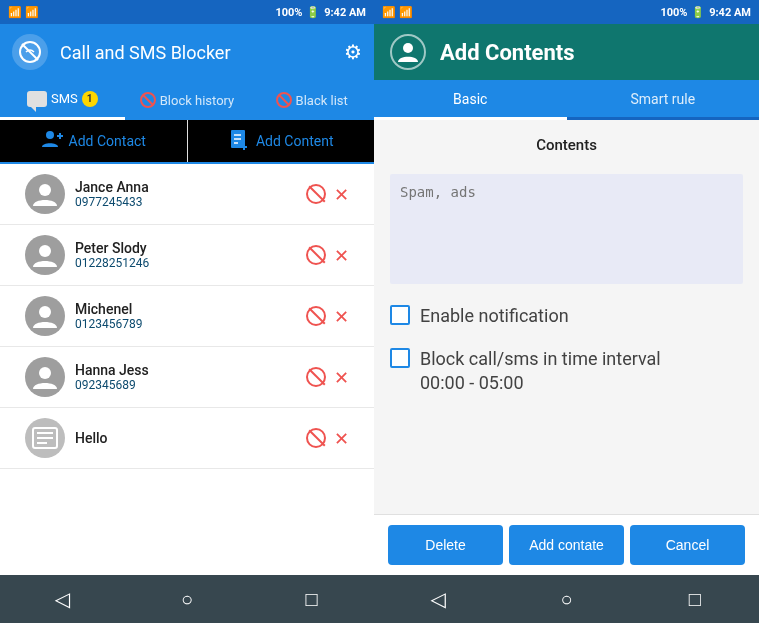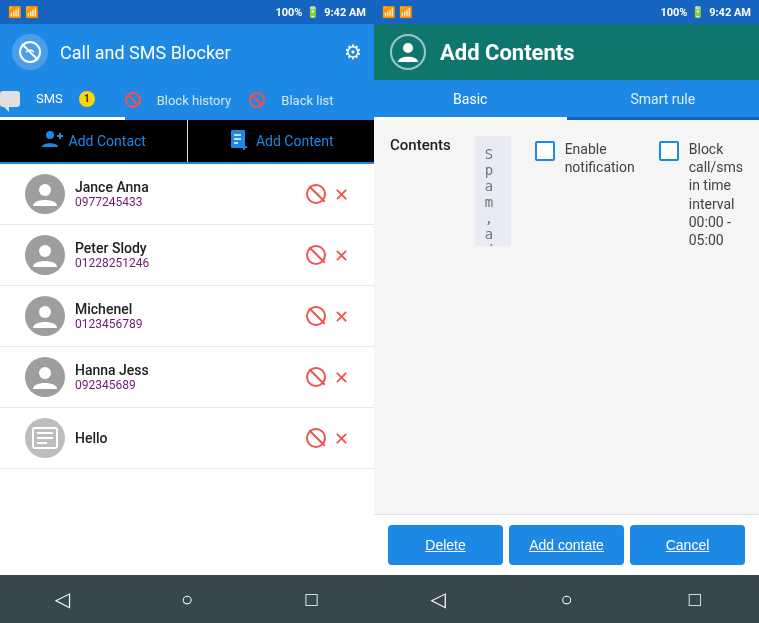--- a/index.html
+++ b/index.html
@@ -64,25 +64,26 @@
     .tabs-bar {
       background: #1E88E5;
       height: 40px;
       display: flex;
       align-items: stretch;
     }
     .tab-item {
       flex: 1;
       display: flex;
       align-items: center;
+      justify-content: center;
       color: rgba(255,255,255,0.8);
       font-size: 13px;
       cursor: pointer;
       position: relative;
-      gap: 16px;
+      gap: 4px;
     }
     .tab-item.active {
       color: white;
       border-bottom: 3px solid white;
     }
     .tab-badge {
       background: #FFD600;
       color: #333;
       border-radius: 50%;
       width: 16px; height: 16px;
@@ -142,21 +143,21 @@
       width: 40px; height: 40px;
       border-radius: 50%;
       background: #9e9e9e;
       display: flex; align-items: center; justify-content: center;
       color: white;
       font-size: 20px;
       flex-shrink: 0;
     }
     .contact-info { flex: 1; }
     .contact-name { font-size: 14px; font-weight: 500; color: #212121; }
-    .contact-number { font-size: 12px; color: #701a75; }
+    .contact-number { font-size: 12px; color: #0c4a6e; }
     .contact-actions { display: flex; align-items: center; gap: 8px; }
     .action-block-circle {
       width: 20px; height: 20px;
       border-radius: 50%;
       border: 2px solid #ef5350;
       position: relative;
     }
     .action-block-circle::after {
       content: '';
       position: absolute;
@@ -235,22 +236,22 @@
       border-bottom: 3px solid white;
       color: #ffffff;
       margin-bottom: -3px;
     }
 
     .right-content {
       flex: 1;
       padding: 16px;
       overflow-y: auto;
       display: flex;
-      flex-direction: row;
-      gap: 24px;
+      flex-direction: column;
+      gap: 16px;
     }
 
     .section-label {
       text-align: center;
       font-size: 15px;
       font-weight: 500;
       color: #212121;
       margin-bottom: 4px;
     }
 
@@ -276,21 +277,21 @@
     .checkbox-box {
       width: 20px; height: 20px;
       border: 2px solid #1E88E5;
       border-radius: 2px;
       flex-shrink: 0;
       margin-top: 1px;
       background: white;
       cursor: pointer;
     }
     .checkbox-label {
-      font-size: 14px;
+      font-size: 18px;
       color: #424242;
       line-height: 1.3;
     }
 
     .bottom-buttons {
       display: flex;
       gap: 6px;
       padding: 10px 14px;
       background: white;
       border-top: 1px solid #e0e0e0;
@@ -298,21 +299,20 @@
     .btn {
       flex: 1;
       height: 40px;
       border: none;
       border-radius: 4px;
       font-size: 14px;
       font-weight: 500;
       cursor: pointer;
       color: white;
       background: #1E88E5;
-      text-decoration: underline;
     }
 
     .right-nav-bar {
       background: #37474F;
       height: 48px;
       display: flex;
       align-items: center;
       justify-content: space-around;
     }
     .right-nav-btn {

